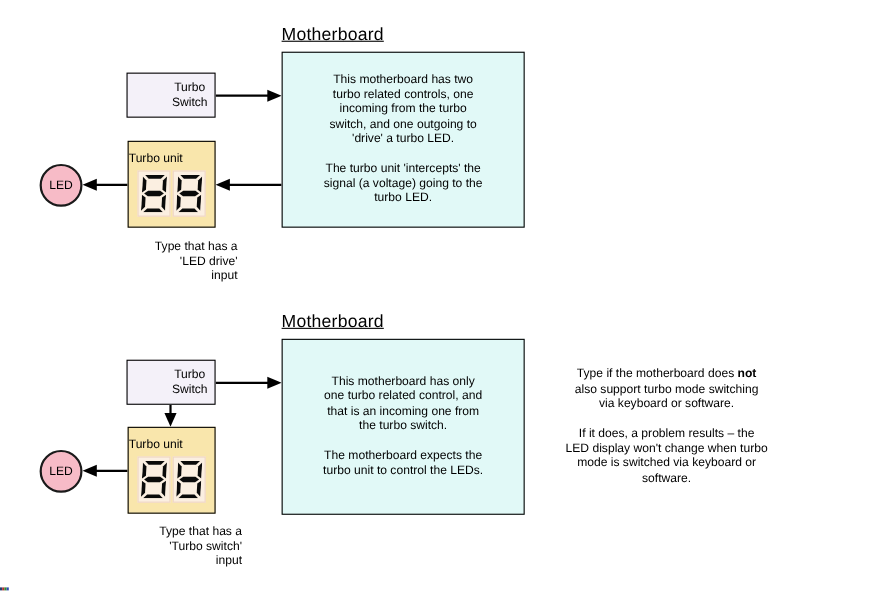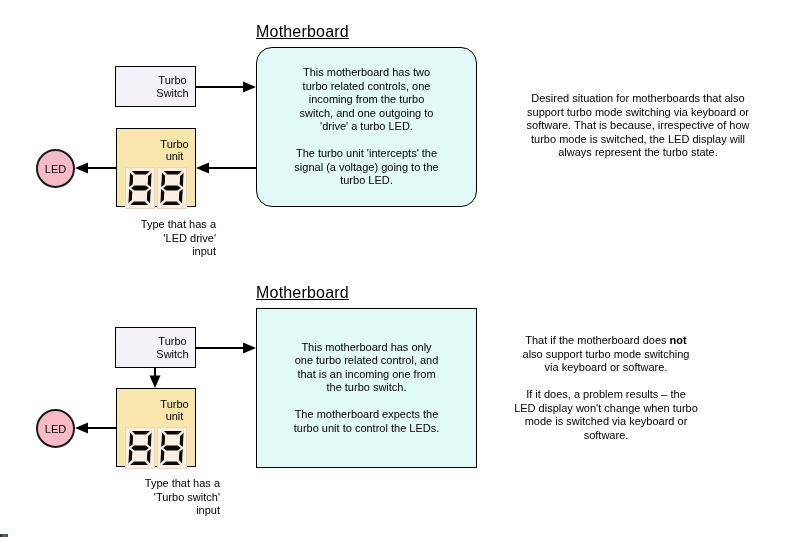--- a/index.html
+++ b/index.html
@@ -13,21 +13,21 @@
     display:flex;align-items:center;justify-content:center;}
   .board-text{font-size:11px;line-height:13.5px;text-align:center;white-space:pre-line;}
 
   .switch-box{position:absolute;width:81px;height:41px;box-sizing:border-box;
     background:var(--switch-fill,#F4F1F9);border:1px solid #000;
     display:flex;align-items:center;justify-content:center;
     font-size:11px;line-height:13px;text-align:center;white-space:pre-line;padding-left:34px;}
 
   .unit-box{position:absolute;width:80px;height:79px;box-sizing:border-box;
     background:var(--turbo-unit-fill,#F9E6AC);border:1px solid #000;}
-  .unit-label{margin-top:9px;font-size:11px;text-align:center;padding-left:37px;}
+  .unit-label{margin-top:9px;font-size:11px;}
   .seg-display{display:flex;justify-content:center;gap:2px;margin-top:5px;}
   .seg-cell{box-sizing:border-box;width:30px;height:42px;padding:3px;
     background:var(--digit-cell-fill,#FBEFE1);border:1px solid #EFD5C3;}
   .seg{display:block;width:22px;height:34px;transform:skewX(-3deg);}
   .seg polygon{fill:#0a0a0a;}
 
   .led{position:absolute;width:39px;height:39px;box-sizing:border-box;border-radius:50%;
     background:var(--led-fill,#F7BBC7);border:2px solid #1a1a1a;
     display:flex;align-items:center;justify-content:center;font-size:11px;}
 
@@ -69,21 +69,21 @@
       <polygon points="155,388 149.5,375.5 160.5,375.5"></polygon>
     </g>
     <g>
       <line x1="116" y1="428" x2="87" y2="428"></line>
       <polygon points="75,428 88,422.5 88,433.5"></polygon>
     </g>
   </svg>
 
   <div class="title" style="left:256px;top:23px;width:221px;">Motherboard</div>
 
-  <div class="board-box" style="left:256px;top:47px;border-radius:16px;">
+  <div class="board-box" style="left:256px;top:47px;">
     <div class="board-text">This motherboard has two
 turbo related controls, one
 incoming from the turbo
 switch, and one outgoing to
 'drive' a turbo LED.
 
 The turbo unit 'intercepts' the
 signal (a voltage) going to the
 turbo LED.</div>
   </div>
@@ -120,25 +120,20 @@
   </div>
 
   <div class="led" style="left:36px;top:149px;">
     <span>LED</span>
   </div>
 
   <div class="caption" style="left:96px;top:218px;width:120px;">Type that has a
 'LED drive'
 input</div>
 
-  <div class="side-note" style="left:502px;top:92px;width:272px;">Desired situation for motherboards that also
-support turbo mode switching via keyboard or
-software. That is because, irrespective of how
-turbo mode is switched, the LED display will
-always represent the turbo state.</div>
 
   <div class="title" style="left:256px;top:284px;width:221px;">Motherboard</div>
 
   <div class="board-box" style="left:256px;top:308px;">
     <div class="board-text">This motherboard has only
 one turbo related control, and
 that is an incoming one from
 the turbo switch.
 
 The motherboard expects the
@@ -177,21 +172,21 @@
   </div>
 
   <div class="led" style="left:36px;top:409px;">
     <span>LED</span>
   </div>
 
   <div class="caption" style="left:100px;top:477px;width:120px;">Type that has a
 'Turbo switch'
 input</div>
 
-  <div class="side-note" style="left:490px;top:334px;width:232px;"><span>That if the motherboard does </span><b>not</b><span>
+  <div class="side-note" style="left:490px;top:334px;width:232px;"><span>Type if the motherboard does </span><b>not</b><span>
 also support turbo mode switching
 via keyboard or software.
 
 If it does, a problem results – the
 LED display won't change when turbo
 mode is switched via keyboard or
 software.</span></div>
 
   <div class="corner-strip">
     <i style="background:#223a6e;"></i>

